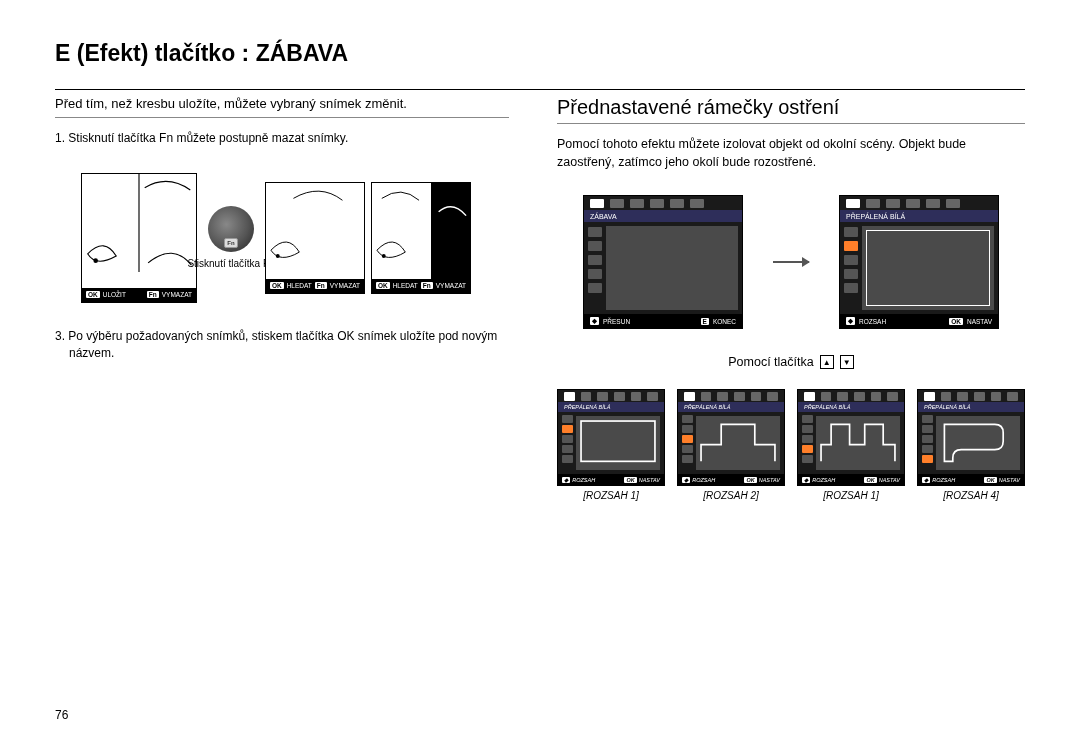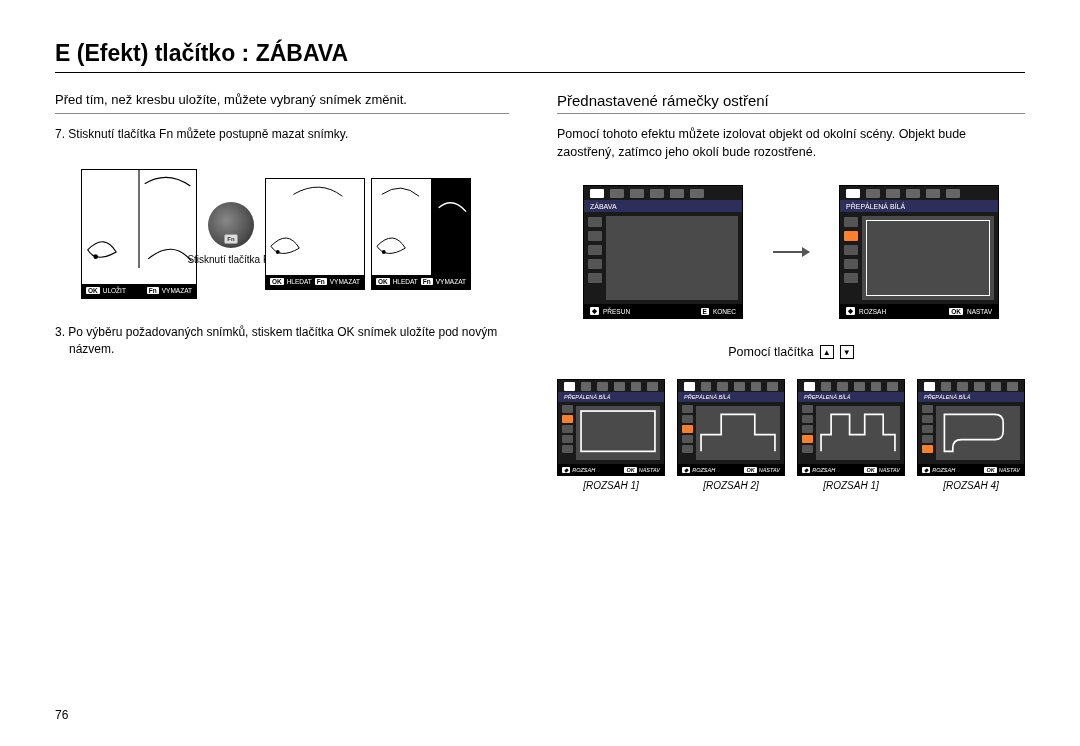--- a/index.html
+++ b/index.html
@@ -9,22 +9,22 @@
     background: #fff;
     font-family: Arial, Helvetica, sans-serif;
     color: #000;
     position: relative;
     padding: 40px 55px 30px 55px;
   }
   .page-title {
     font-size: 23px;
     font-weight: bold;
     border-bottom: 1.5px solid #000;
-    padding-bottom: 5px;
-    margin-bottom: 19px;
+    padding-bottom: 22px;
+    margin-bottom: 6px;
   }
   .columns {
     display: flex;
     gap: 48px;
   }
   .col { flex: 1; }
   .intro {
     font-size: 13px;
     border-bottom: 0.5px solid #888;
     padding-bottom: 6px;
@@ -87,21 +87,21 @@
   .fn-img .fnkey {
     position:absolute; bottom:4px; left:50%; transform:translateX(-50%);
     width:14px; height:10px; background:#ddd; border:1px solid #999; border-radius:2px;
     font-size:6px; display:flex; align-items:center; justify-content:center; color:#333; font-weight:bold;
   }
   .fn-caption { font-size: 10px; white-space:nowrap; }
   .half-black { position:absolute; right:0; top:0; bottom:0; width:40%; background:#000; }
 
   
   .sub-title {
-    font-size: 15px;
+    font-size: 20px;
     border-bottom: 0.5px solid #888;
     padding-bottom: 4px;
     margin-bottom: 12px;
   }
   .sub-desc {
     font-size: 12.5px;
     line-height: 1.4;
     margin-bottom: 24px;
   }
   .lcdrow {
@@ -156,21 +156,21 @@
 </style>
 </head>
 <body>
 
 <div class="page-title">E (Efekt) tlačítko : ZÁBAVA</div>
 
 <div class="columns">
 
   <div class="col">
     <div class="intro">Před tím, než kresbu uložíte, můžete vybraný snímek změnit.</div>
-    <div class="step">7. Stisknutí tlačítka Fn můžete postupně mazat snímky.</div>
+    <div class="step">1. Stisknutí tlačítka Fn můžete postupně mazat snímky.</div>
 
     <div class="figrow">
       <div class="panel panel-lg">
         <div class="scribble">
           <svg viewBox="0 0 100 100" preserveAspectRatio="none">
             <line x1="50" y1="0" x2="50" y2="86" stroke="#000" stroke-width="1"></line>
             <path d="M5 70 Q 20 55 30 72 Q 12 82 5 70 Z" fill="none" stroke="#000" stroke-width="1"></path>
             <circle cx="12" cy="76" r="2" fill="#000"></circle>
             <path d="M55 12 Q 75 0 95 14" stroke="#000" fill="none" stroke-width="1"></path>
             <path d="M58 78 Q 80 60 96 80" stroke="#000" fill="none" stroke-width="1"></path>

